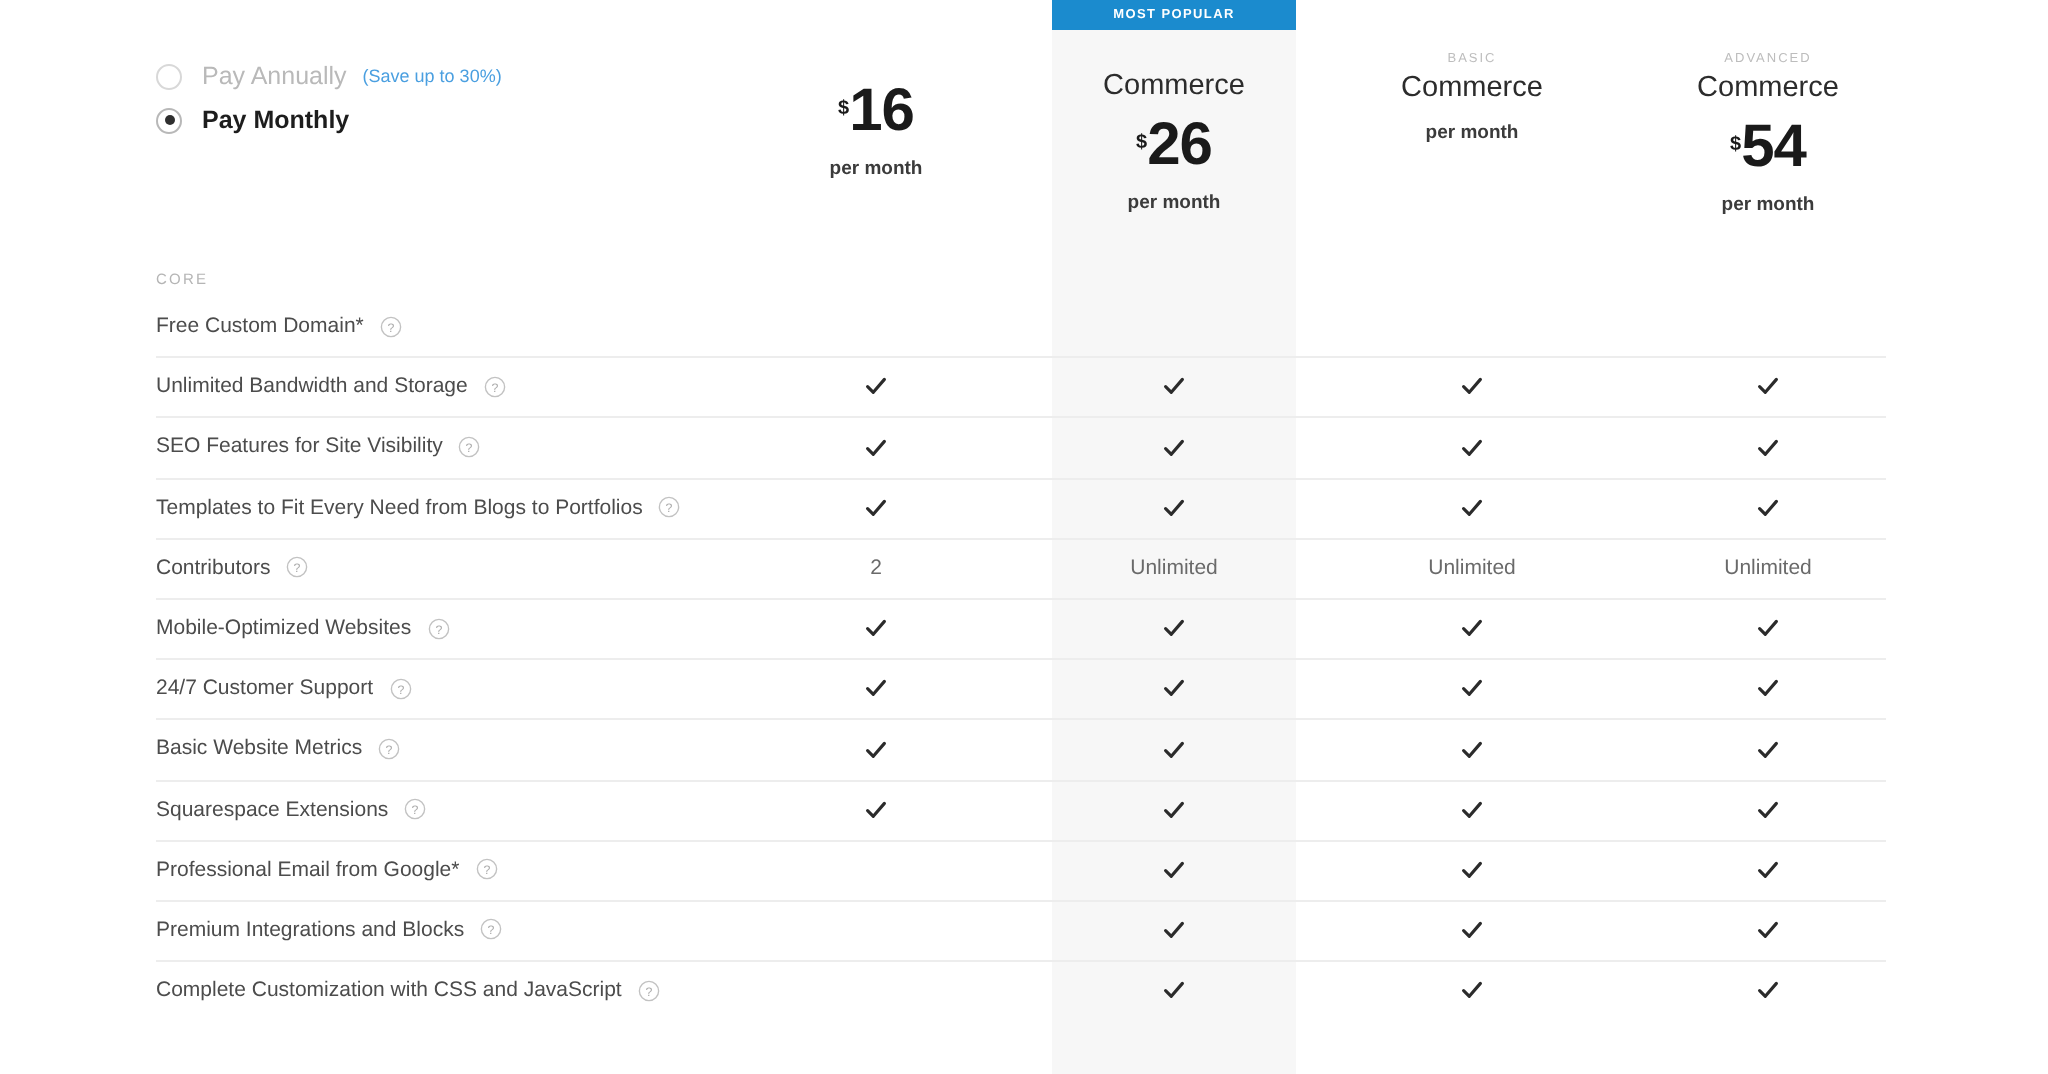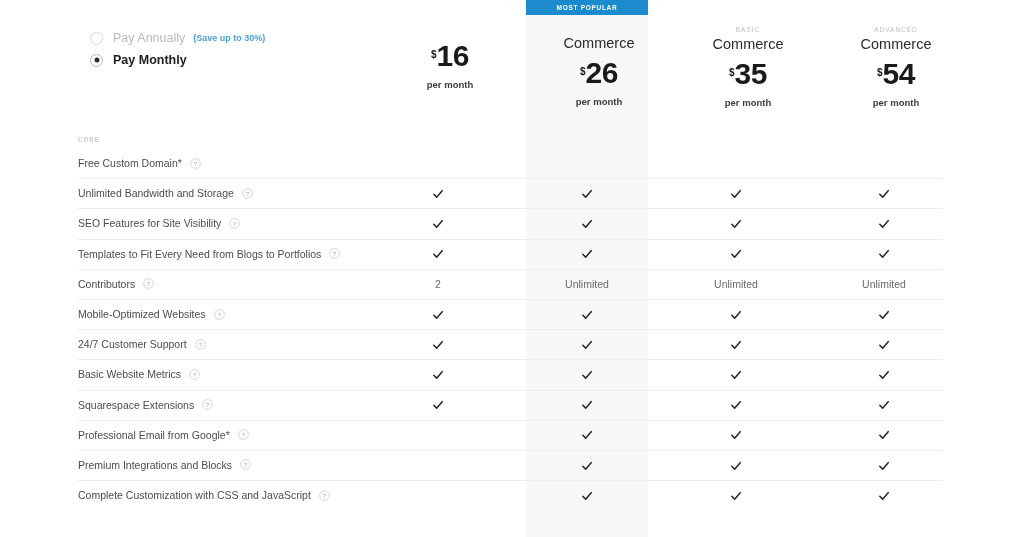--- a/index.html
+++ b/index.html
@@ -43,21 +43,21 @@
     letter-spacing: 0.7px;
     display: flex;
     align-items: center;
     justify-content: center;
     z-index: 3;
   }
 
   
   .header {
     position: absolute;
-    left: 12px; top: 0;
+    left: 0; top: 0;
     width: 836px;
     height: 120px;
     z-index: 2;
   }
 
   .billing-toggle {
     position: absolute;
     left: 78px;
     top: 27px;
     width: 300px;
@@ -93,21 +93,21 @@
     font-size: 12.5px;
     color: #b9b9b9;
     white-space: nowrap;
   }
   .billing-label.active {
     color: #1d1d1d;
     font-weight: bold;
   }
   .save-note {
     font-size: 9px;
-    font-weight: bold;
+    font-weight: normal;
     color: #4a9fe0;
     margin-left: 8px;
     white-space: nowrap;
   }
 
   
   .plan {
     position: absolute;
     top: 0;
     width: 150px;
@@ -162,21 +162,20 @@
     z-index: 2;
   }
   .section-title {
     font-size: 7.5px;
     letter-spacing: 1.1px;
     color: #b5b5b5;
     text-transform: uppercase;
     padding-left: 78px;
     height: 16px;
     line-height: 16px;
-    font-family: Liberation Mono, monospace;
   }
 
   .row {
     position: relative;
     height: 30.2px;
     display: flex;
     align-items: center;
   }
   .row + .row::before,
   .row.with-rule::before {
@@ -251,21 +250,20 @@
         </div>
         <div class="plan" style="left: 512px; top: 24px;">
           <div class="plan-eyebrow"></div>
           <div class="plan-name">Commerce</div>
           <div class="plan-price"><span class="plan-currency">$</span><span class="plan-amount">26</span></div>
           <div class="plan-period">per month</div>
         </div>
         <div class="plan" style="left: 661px; top: 25px;">
           <div class="plan-eyebrow">BASIC</div>
           <div class="plan-name">Commerce</div>
-          <div class="plan-price"><span class="plan-currency">$</span><span class="plan-amount">35</span></div>
           <div class="plan-period">per month</div>
         </div>
         <div class="plan" style="left: 809px; top: 25px;">
           <div class="plan-eyebrow">ADVANCED</div>
           <div class="plan-name">Commerce</div>
           <div class="plan-price"><span class="plan-currency">$</span><span class="plan-amount">54</span></div>
           <div class="plan-period">per month</div>
         </div>
       </div>
   </div>

